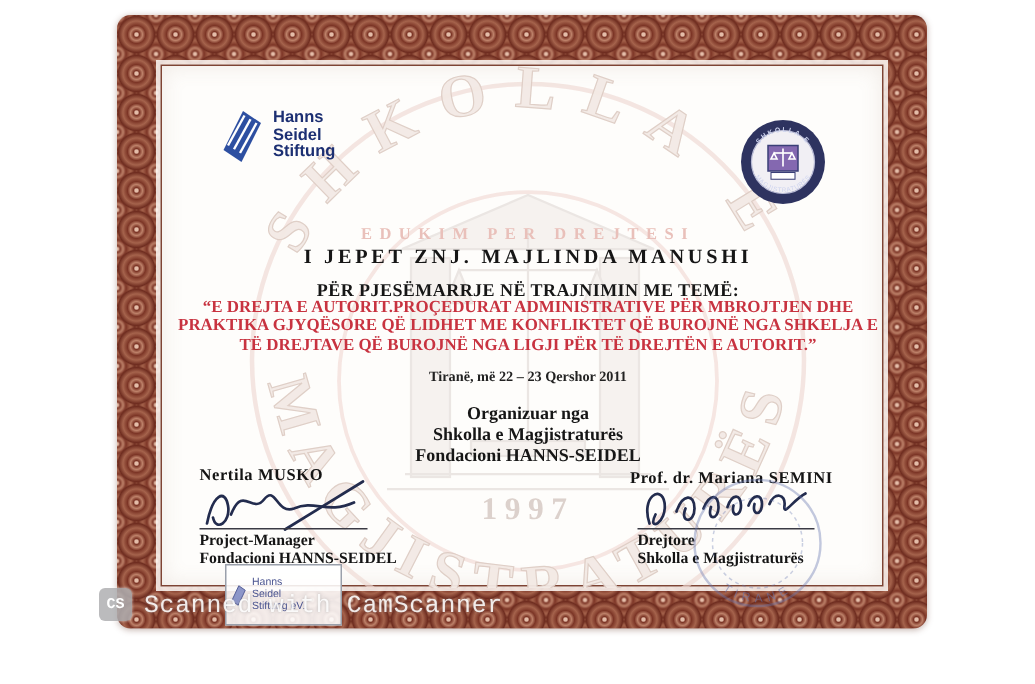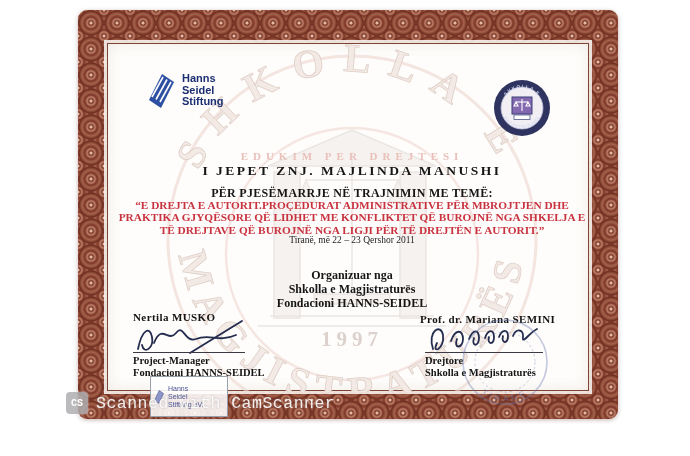--- a/index.html
+++ b/index.html
@@ -19,21 +19,21 @@
     box-shadow:0 0 0 3px rgba(255,252,248,.85), inset 0 0 14px rgba(150,110,90,.14);}
 
   
   .cline{position:absolute;left:110px;width:484px;text-align:center;color:#161616;}
   .title{top:125px;font-size:21px;font-weight:bold;letter-spacing:7px;}
   .motto{top:150px;font-size:11px;font-weight:bold;letter-spacing:5px;color:#e9c0ba;
          font-family:"Liberation Serif",serif;}
   .recipient{top:163px;font-size:13.5px;font-weight:bold;letter-spacing:2.5px;}
   .intro{top:186px;font-size:12px;font-weight:bold;letter-spacing:.3px;}
   .theme{top:199px;font-size:11.3px;font-weight:bold;line-height:12.3px;color:#c83340;}
-  .dateline{top:235px;font-size:9.5px;font-weight:normal;color:#222;}
+  .dateline{top:247px;font-size:9.5px;font-weight:bold;color:#222;}
   .orgblock{top:269px;font-size:12px;font-weight:bold;line-height:13.8px;}
 
   
   .hss-logo{position:absolute;left:148px;top:73px;display:flex;align-items:flex-start;}
   .hss-text{margin-left:7px;font-family:"Liberation Sans",sans-serif;font-weight:bold;
             font-size:11px;line-height:11.5px;color:#1c2f72;}
   .seal{position:absolute;left:492px;top:78px;}
 
   
   .watermark{position:absolute;left:108px;top:44px;pointer-events:none;}

